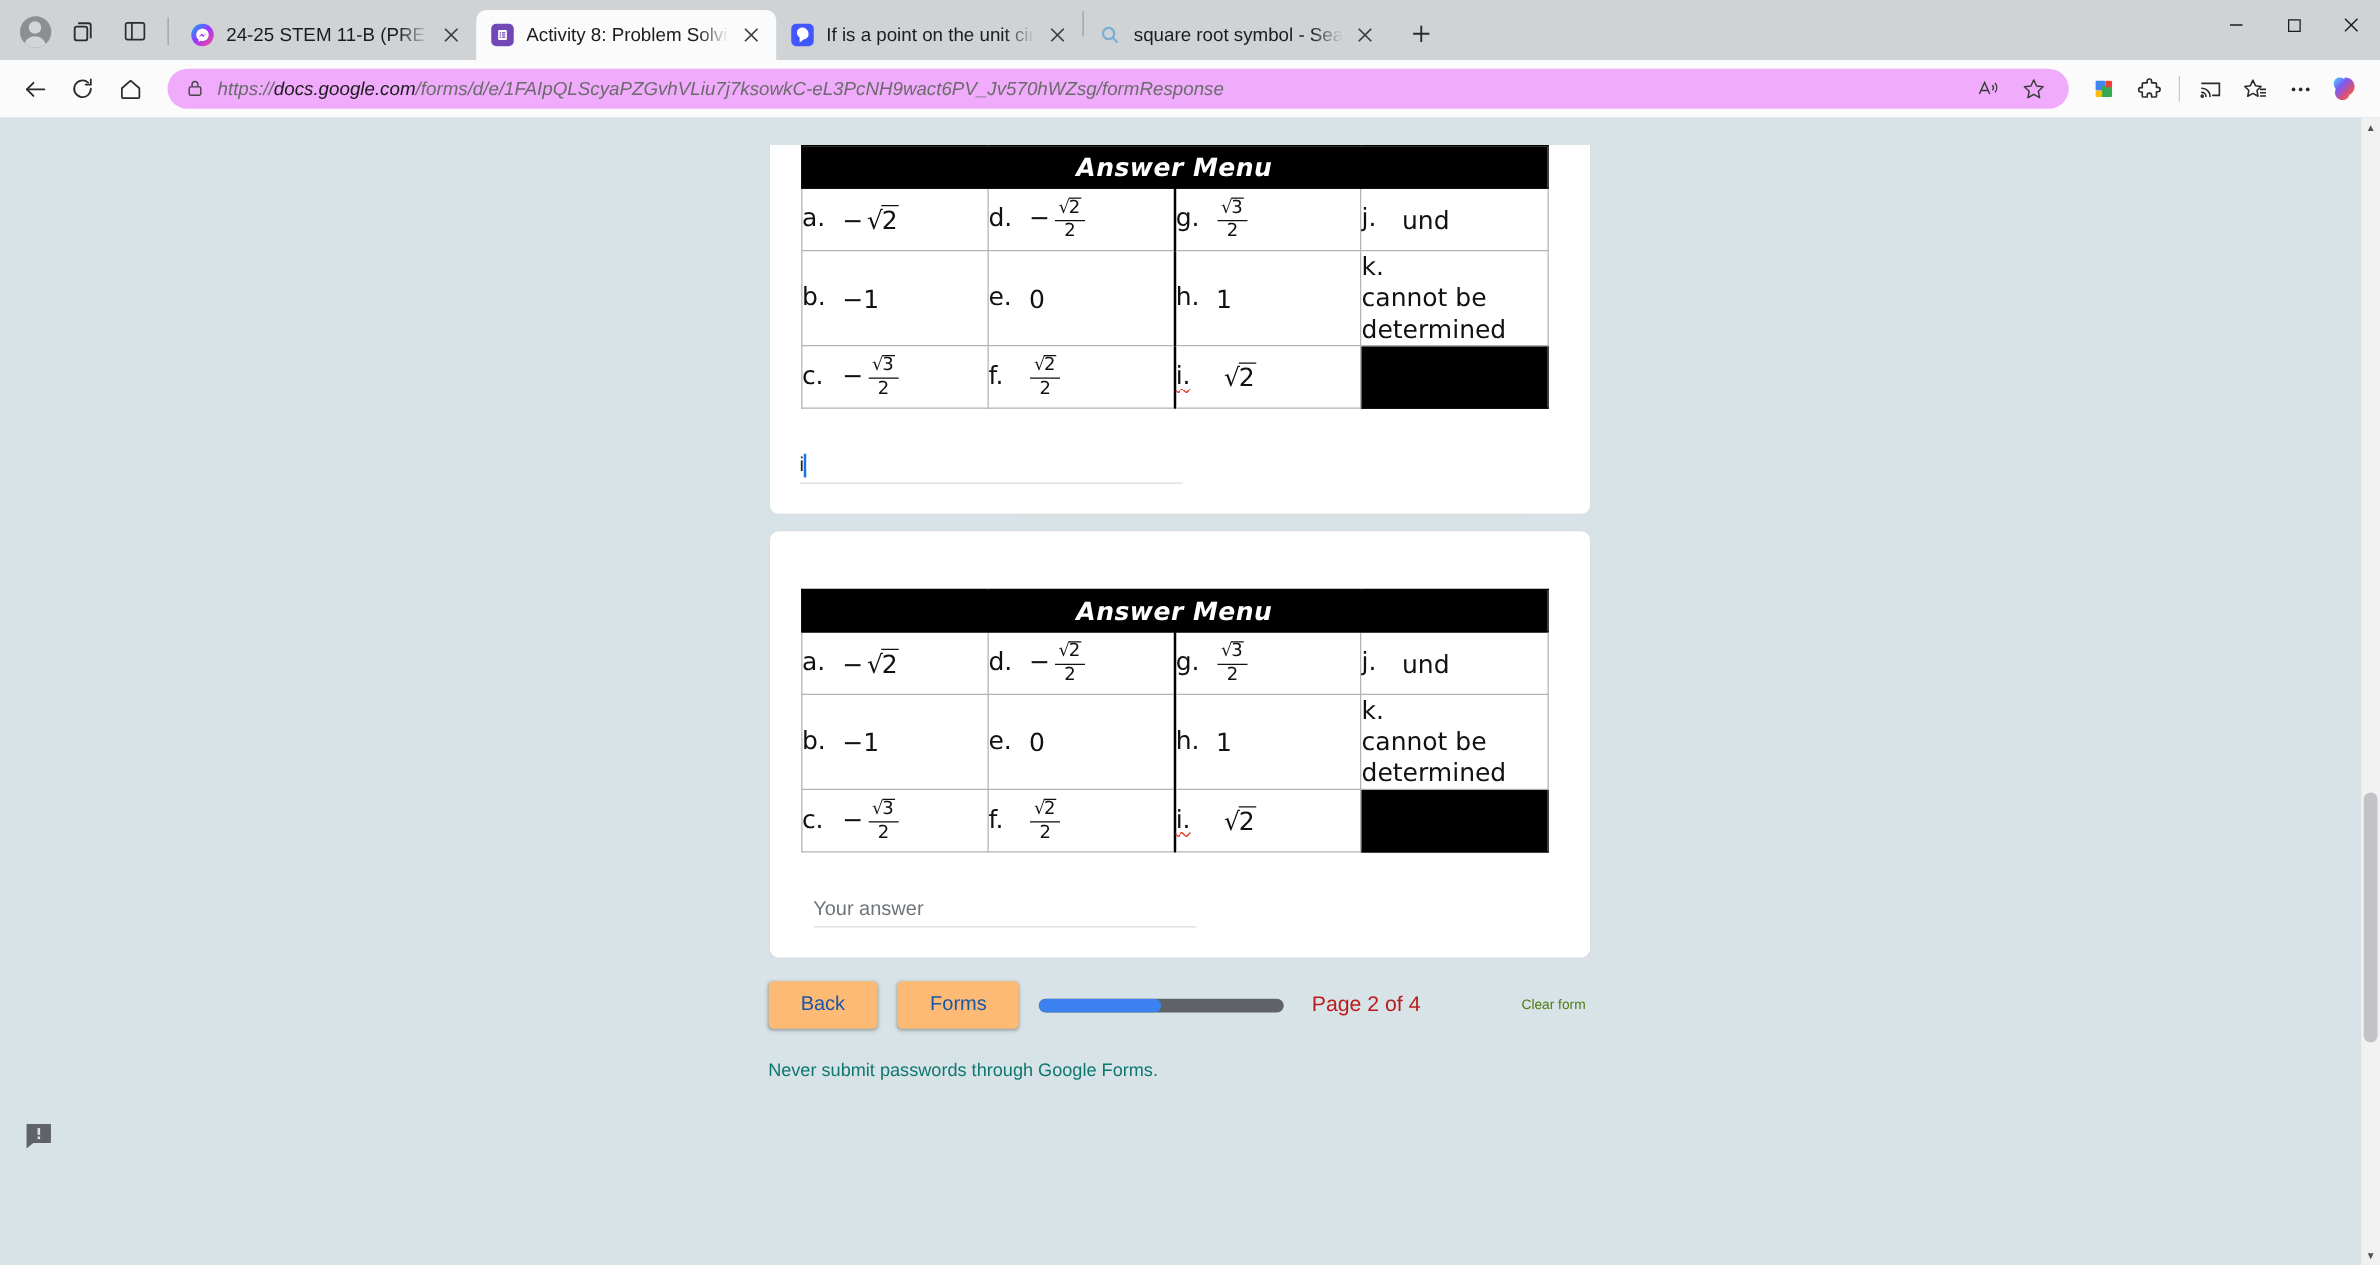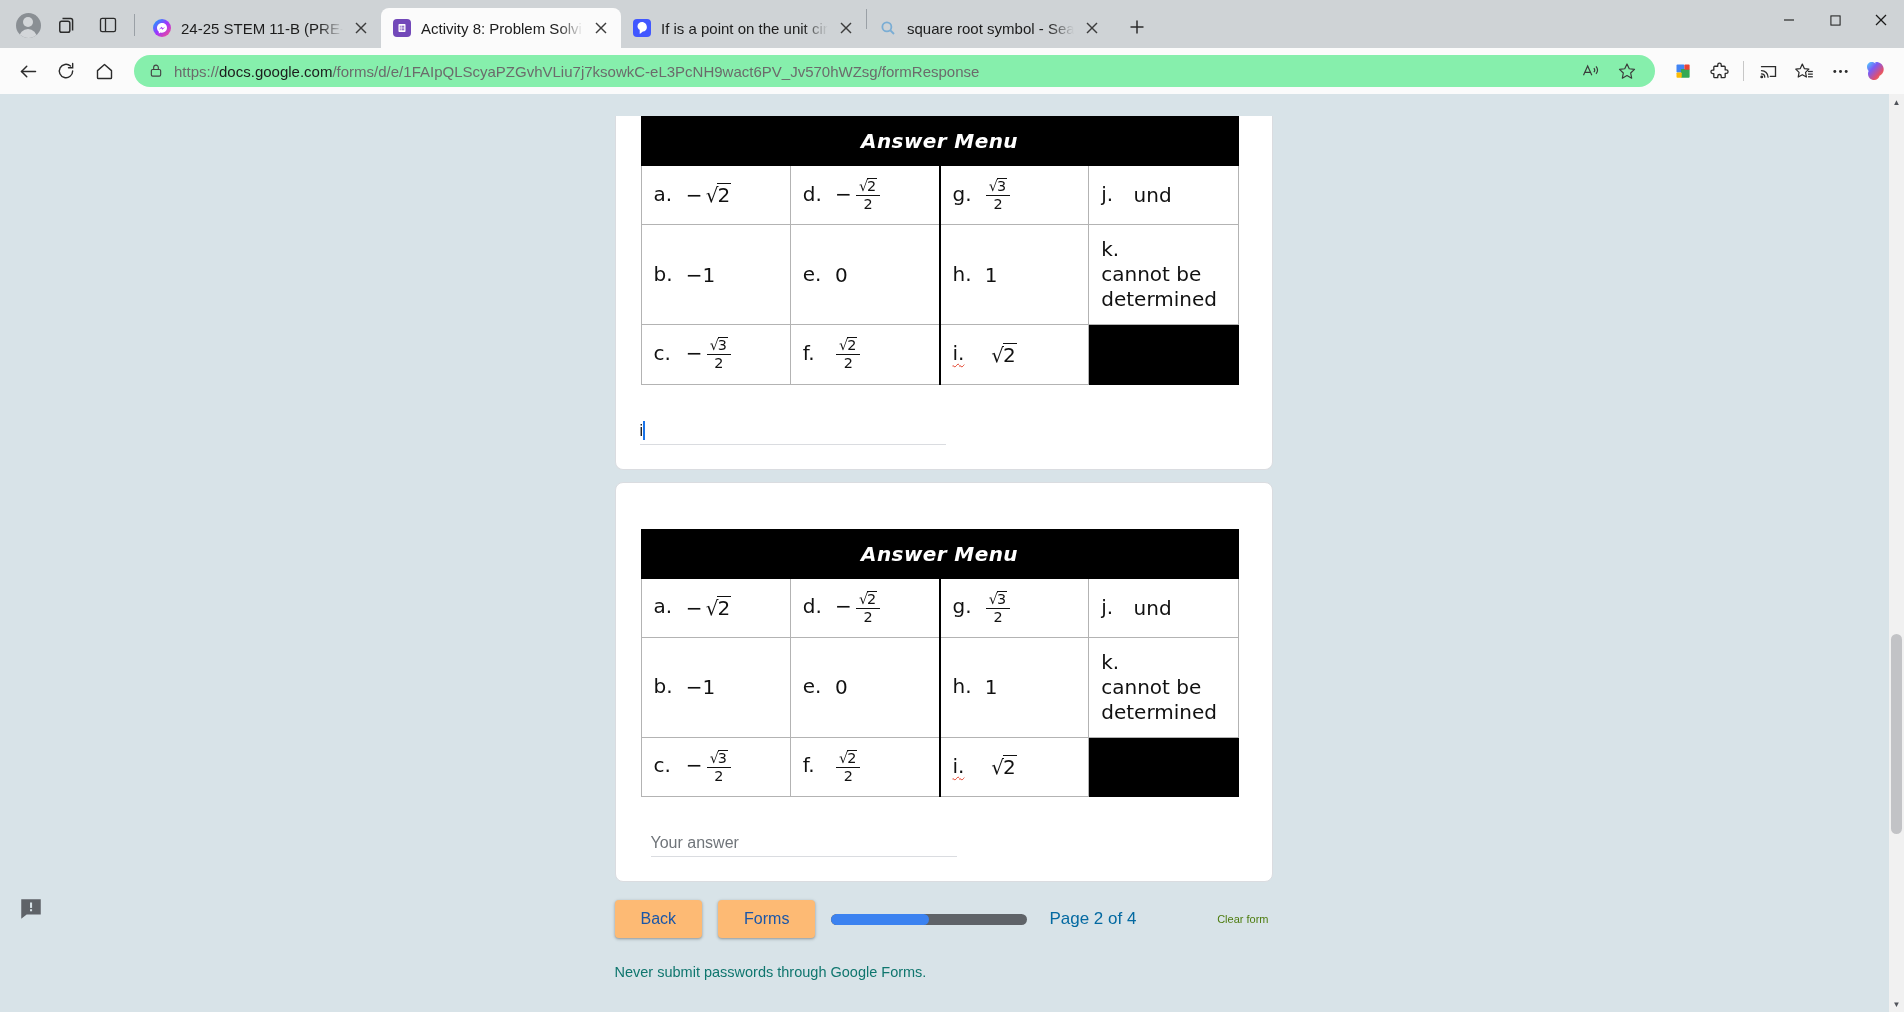--- a/index.html
+++ b/index.html
@@ -83,23 +83,24 @@
 
   
   .toolbar {
     height: 46px; background: #fbfbfb; display: flex; align-items: center; padding: 0 10px;
   }
   .nav-btn {
     width: 36px; height: 36px; border-radius: 6px; display: flex;
     align-items: center; justify-content: center; color: #2b2b2b; flex: 0 0 auto; margin-right: 2px;
   }
   .omnibox {
-    flex: 1 1 auto; height: 32px; background: #86efac; border-radius: 16px;
+    flex: 1 1 auto; height: 32px; background: #f0abfc; border-radius: 16px;
     display: flex; align-items: center; padding: 0 10px; margin: 0 10px;
     min-width: 0;
+    font-style: italic;
   }
   .omnibox .lock { width: 18px; height: 18px; margin: 0 8px 0 4px; flex:0 0 auto; color:#444;}
   .url-text {
     font-size: 15px; color: #6b6b6b; white-space: nowrap; overflow: hidden;
     font-family: "Liberation Sans", sans-serif;
   }
   .url-text b { color: #1c1c1c; font-weight: 400; }
   .omni-right { display: flex; align-items: center; margin-left: auto; flex: 0 0 auto; }
   .tb-icon {
     width: 36px; height: 36px; border-radius: 6px; display: flex;
@@ -132,21 +133,21 @@
     max-width: 560px;
   }
   .q-head { display: flex; align-items: flex-start; justify-content: space-between; }
   .req-star { color: #d93025; font-size: 17px; font-family: "Liberation Sans", sans-serif; margin-left: 12px; }
 
   
   .ans-table {
     border-collapse: collapse; width: 598px; margin: 22px 0 0 1px;
     table-layout: fixed; background: #fff;
   }
-  .ans-table td { border: 1px solid #b3b3b3; padding: 12px; }
+  .ans-table td { border: 1px solid #b3b3b3; padding: 0; }
   .am-header {
     background: #000; color: #fff; text-align: center;
     font-family: "DejaVu Sans", sans-serif;
     font-style: italic; font-weight: bold; font-size: 20px;
     letter-spacing: .4px; height: 34px; border: 1px solid #000 !important;
   }
   .cell {
     height: 50px; padding: 0 0 0 18px;
     font-family: "DejaVu Sans", sans-serif; font-size: 20px; color: #111;
     vertical-align: middle; line-height: 1.15;
@@ -201,21 +202,21 @@
     font-family: "Liberation Sans", sans-serif; font-size: 16px;
     padding: 0 26px; height: 38px; margin-right: 16px;
     box-shadow: 0 1px 2px rgba(60,64,67,.3), 0 1px 3px 1px rgba(60,64,67,.15);
     cursor: pointer;
   }
   .progress-wrap {
     width: 196px; height: 11px; border-radius: 6px; background: #5f6368; overflow: hidden;
     margin-right: 22px;
   }
   .progress-fill { height: 100%; background: #3b82f0; border-radius: 6px; }
-  .page-count { font-size: 17px; color: #0369a1; font-family: "Liberation Sans", sans-serif; }
+  .page-count { font-size: 17px; color: #b91c1c; font-family: "Liberation Sans", sans-serif; }
   .clear-form {
     margin-left: auto; color: #4d7c0f; font-size: 11px; cursor: pointer;
     font-family: "Liberation Sans", sans-serif; padding-right: 4px;
   }
   .disclaimer {
     margin-top: 26px; font-size: 14.5px; color: #0f766e; width: 658px;
     font-family: "Liberation Sans", sans-serif;
   }
 
   

